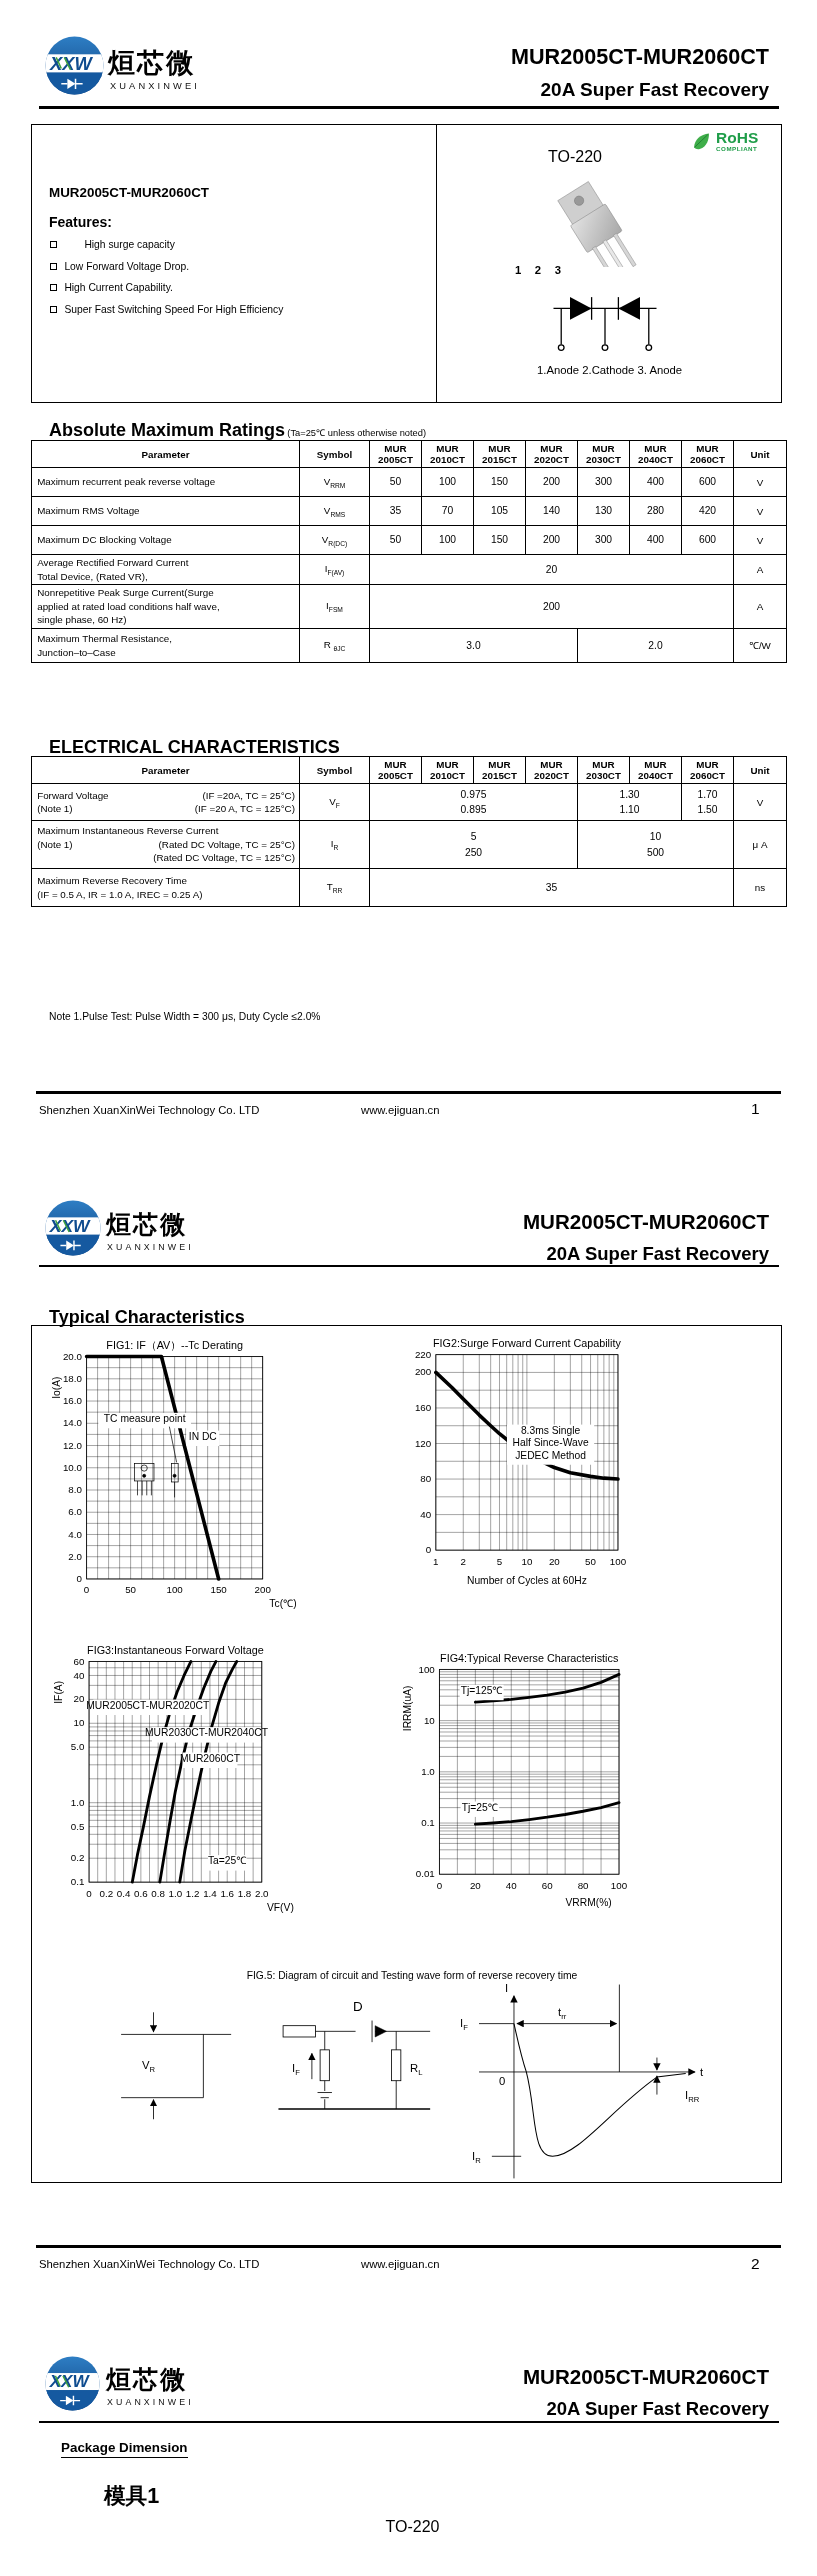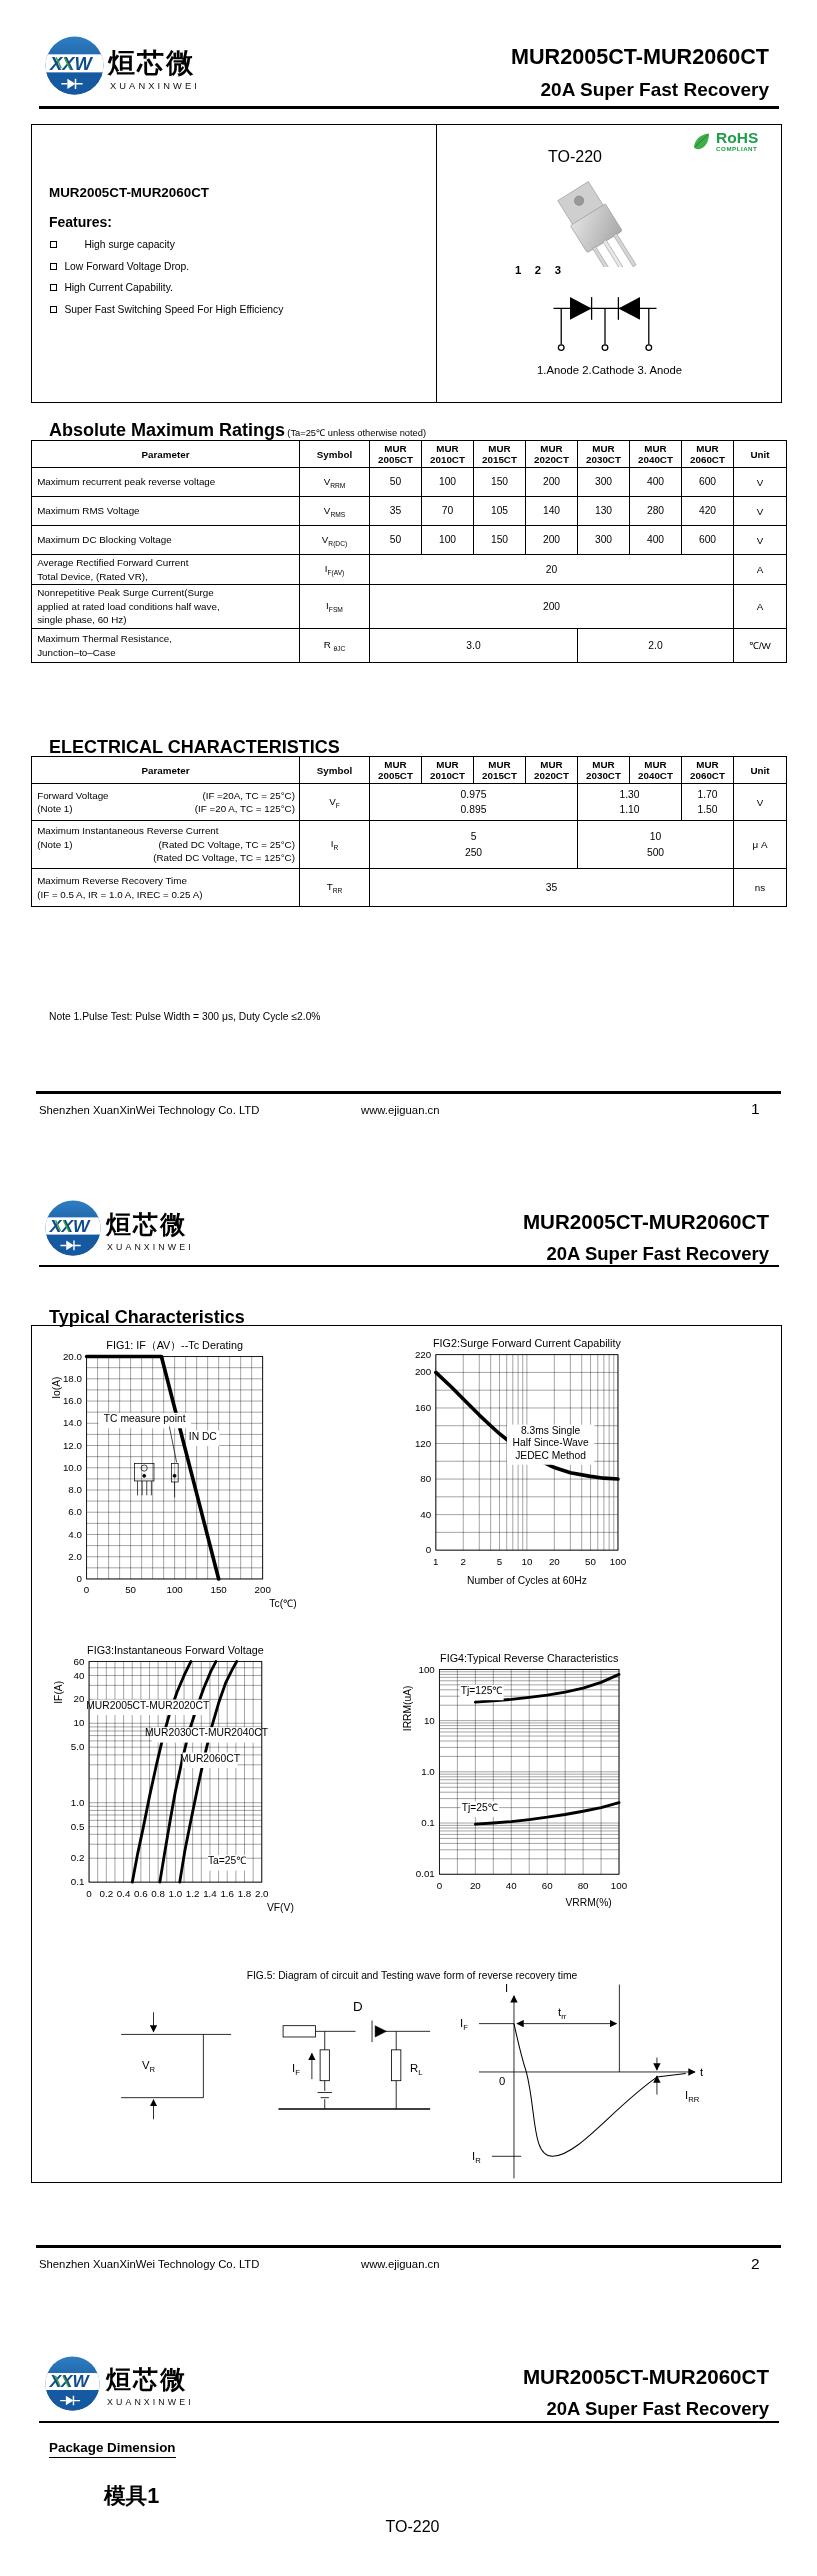--- a/index.html
+++ b/index.html
@@ -53,21 +53,21 @@
   .foot-site { font-size:11.3px; }
   .foot-page { font-size:15.5px; }
 
   
   .chart { position:absolute; }
   .chart svg { display:block; }
 
   
   .lbl { position:absolute; font-size:11.3px; white-space:pre; }
   .mold { font-size:21.6px; font-weight:600; }
-  .pkg-dim-h { font-size:13.4px; font-weight:bold; border-bottom:1.5px solid #000; padding-bottom:2.1px; display:inline-block; }
+  .pkg-dim-h { font-size:13.4px; font-weight:bold; border-bottom:1.5px solid #000; padding-bottom:2.1px; display:inline-block;margin-left:12px; }
 </style>
 </head>
 <body>
 
 <div class="abs" style="left:44px; top:35px;">
   <svg width="61" height="61" viewBox="0 0 120 120">
     <defs>
       <linearGradient id="lg1" x1="0" y1="0" x2="0" y2="1">
         <stop offset="0" stop-color="#2e7ec4"></stop>
           <stop offset="1" stop-color="#0d3f7d"></stop>

